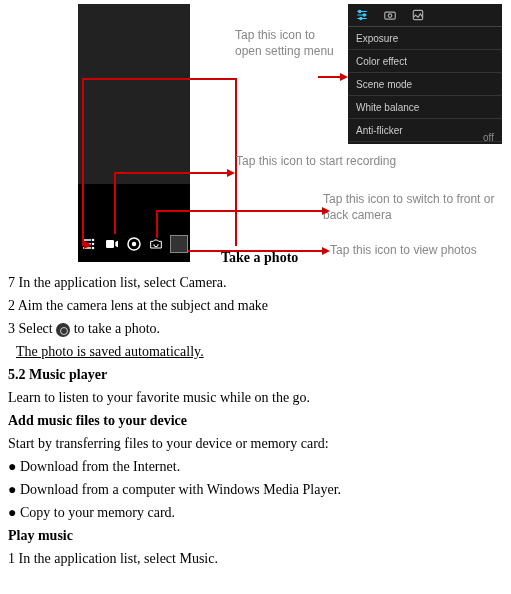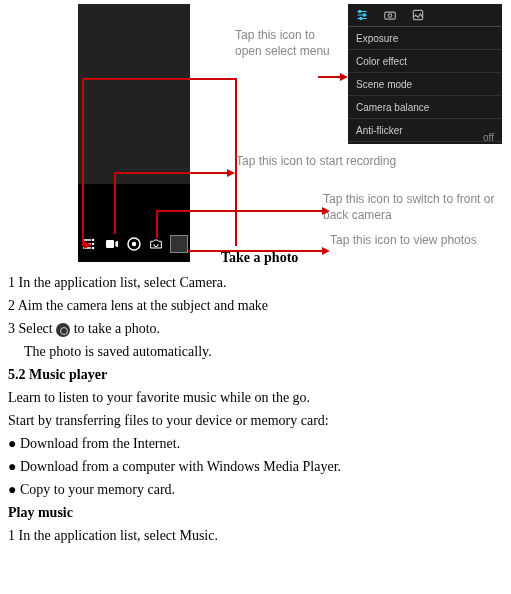--- a/index.html
+++ b/index.html
@@ -201,67 +201,68 @@
       <div class="settings-row">
           <span>Exposure</span>
         </div>
       <div class="settings-row">
           <span>Color effect</span>
         </div>
       <div class="settings-row">
           <span>Scene mode</span>
         </div>
       <div class="settings-row">
-          <span>Camera balance</span>
+          <span>White balance</span>
         </div>
       <div class="settings-row">
           <span>Anti-flicker</span>
           <span style="color:#888;margin-top:14px;">off</span>
         </div>
     </div>
 
-    <div class="callout" style="left:235px; top:28px; width:100px;">Tap this icon to open select menu</div>
+    <div class="callout" style="left:235px; top:28px; width:100px;">Tap this icon to open setting menu</div>
 
     <div class="arrow" style="left:318px; top:76px; width:22px;"></div>
     <div class="arrow-head arrow-head-right" style="left:340px; top:73px;"></div>
 
     <div class="vline" style="left:235px; top:78px; height:168px;"></div>
     <div class="vline" style="left:82px; top:78px; height:168px;"></div>
     <div class="arrow" style="left:82px; top:78px; width:155px;"></div>
     <div class="arrow" style="left:82px; top:244px; width:4px;"></div>
     <div class="arrow-head arrow-head-right" style="left:84px; top:241px;"></div>
 
     <div class="callout" style="left:236px; top:154px;">Tap this icon to start recording</div>
     <div class="arrow" style="left:114px; top:172px; width:114px;"></div>
     <div class="vline" style="left:114px; top:172px; height:62px;"></div>
     <div class="arrow-head arrow-head-right" style="left:227px; top:169px;"></div>
 
     <div class="callout" style="left:323px; top:192px; width:180px;">Tap this icon to switch to front or back camera</div>
     <div class="arrow" style="left:156px; top:210px; width:168px;"></div>
     <div class="vline" style="left:156px; top:210px; height:28px;"></div>
     <div class="arrow-head arrow-head-right" style="left:322px; top:207px;"></div>
 
-    <div class="callout" style="left:330px; top:233px;">Tap this icon to view photos</div>
+    <div class="callout" style="left:330px; top:243px;">Tap this icon to view photos</div>
     <div class="arrow" style="left:188px; top:250px; width:136px;"></div>
     <div class="arrow-head arrow-head-right" style="left:322px; top:247px;"></div>
 
     <div class="take-photo-caption">Take a photo</div>
   </div>
 
   <div class="body-text">
-    <p>1 In the application list, select Camera.</p>
+    <p>7 In the application list, select Camera.</p>
     <p>2 Aim the camera lens at the subject and make</p>
     <p>
       <span>3 Select </span>
       <span class="inline-icon"></span>
       <span> to take a photo.</span>
     </p>
-    <p style="margin-left:16px;">The photo is saved automatically.</p>
+    <p style="margin-left:8px;text-decoration:underline;">The photo is saved automatically.</p>
     <p class="section-title">5.2 Music player</p>
     <p>Learn to listen to your favorite music while on the go.</p>
+    <p class="section-title">Add music files to your device</p>
     <p>Start by transferring files to your device or memory card:</p>
     <p>● Download from the Internet.</p>
     <p>● Download from a computer with Windows Media Player.</p>
     <p>● Copy to your memory card.</p>
     <p class="section-title">Play music</p>
     <p>1 In the application list, select Music.</p>
   </div>
 
 </div>
 

